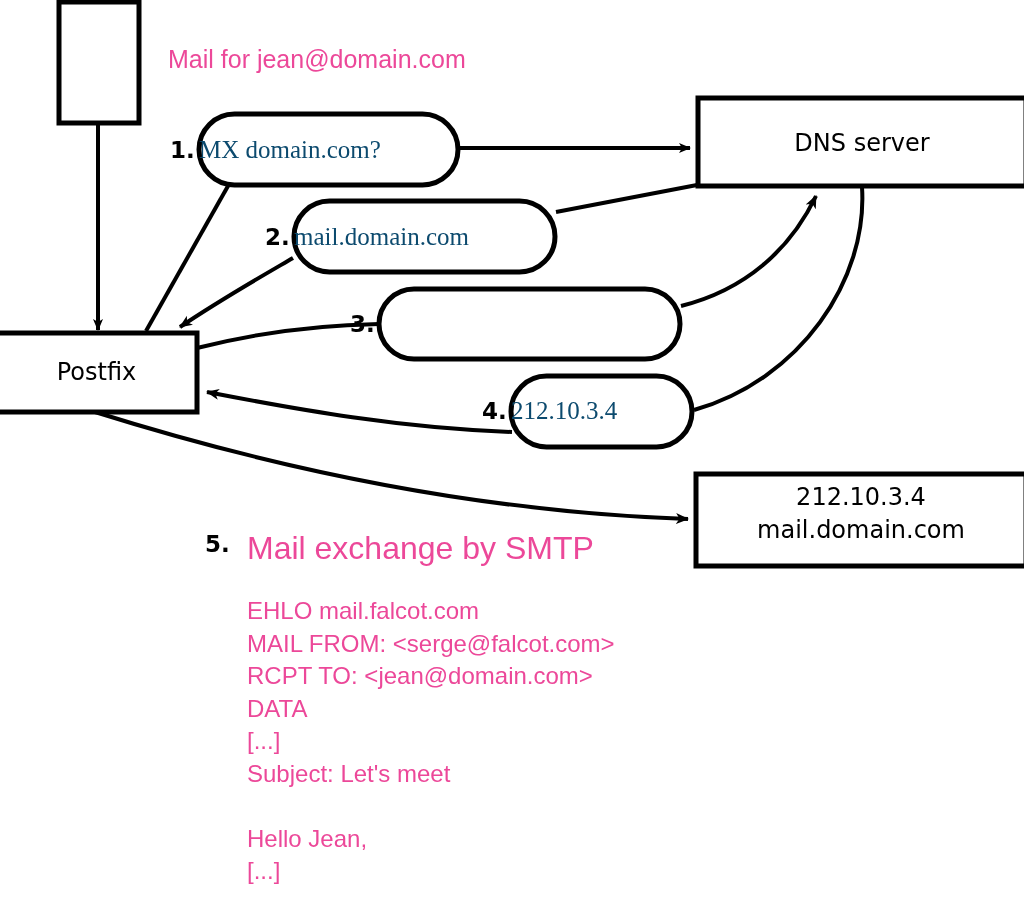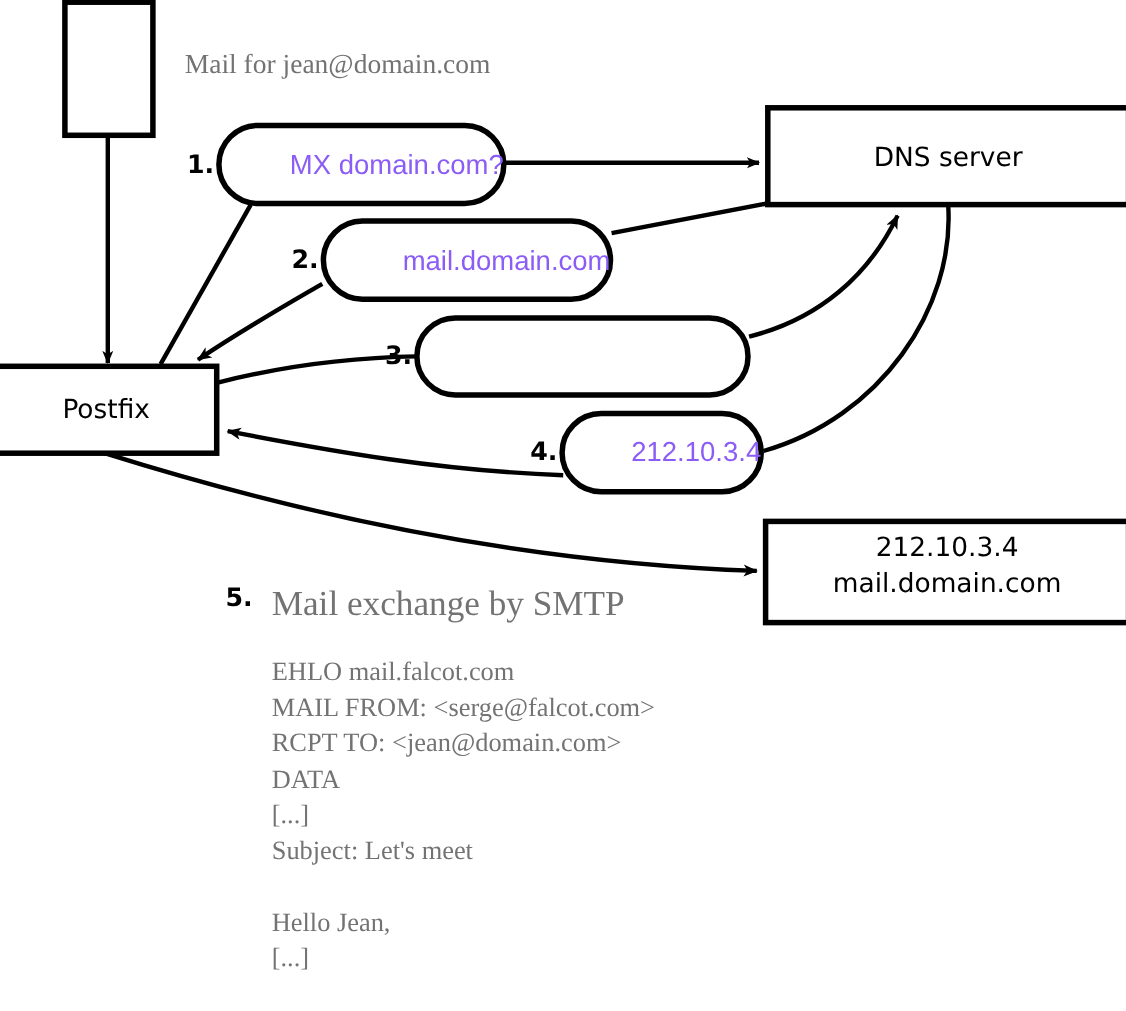--- a/index.html
+++ b/index.html
@@ -26,44 +26,44 @@
     width: 1024px;
     height: 919px;
     pointer-events: none;
   }
   svg.layer * { pointer-events: auto; }
 
   
   .txt {
     position: absolute;
     white-space: pre;
-    font-family: Liberation Serif, serif;
-    color: #737373;
+    font-family: Liberation Sans, sans-serif;
+    color: #ec4899;
   }
   #title-text {
     left: 168px;
     top: 44px;
     font-size: 25px;
     line-height: 30px;
   }
   .step-num {
     position: absolute;
     font-size: 23px;
     font-weight: bold;
     font-family: "DejaVu Sans", sans-serif;
     color: #000;
     white-space: pre;
   }
   .bubble-label {
     position: absolute;
     font-size: 25px;
-    font-family: Liberation Sans, sans-serif;
-    color: #8b5cf6;
+    font-family: Liberation Serif, serif;
+    color: #0c4a6e;
     white-space: pre;
-    text-align: right;
+    text-align: left;
   }
   .node-label {
     position: absolute;
     font-size: 24px;
     font-family: "DejaVu Sans", sans-serif;
     color: #000;
     white-space: pre;
     text-align: center;
     line-height: 33px;
   }

